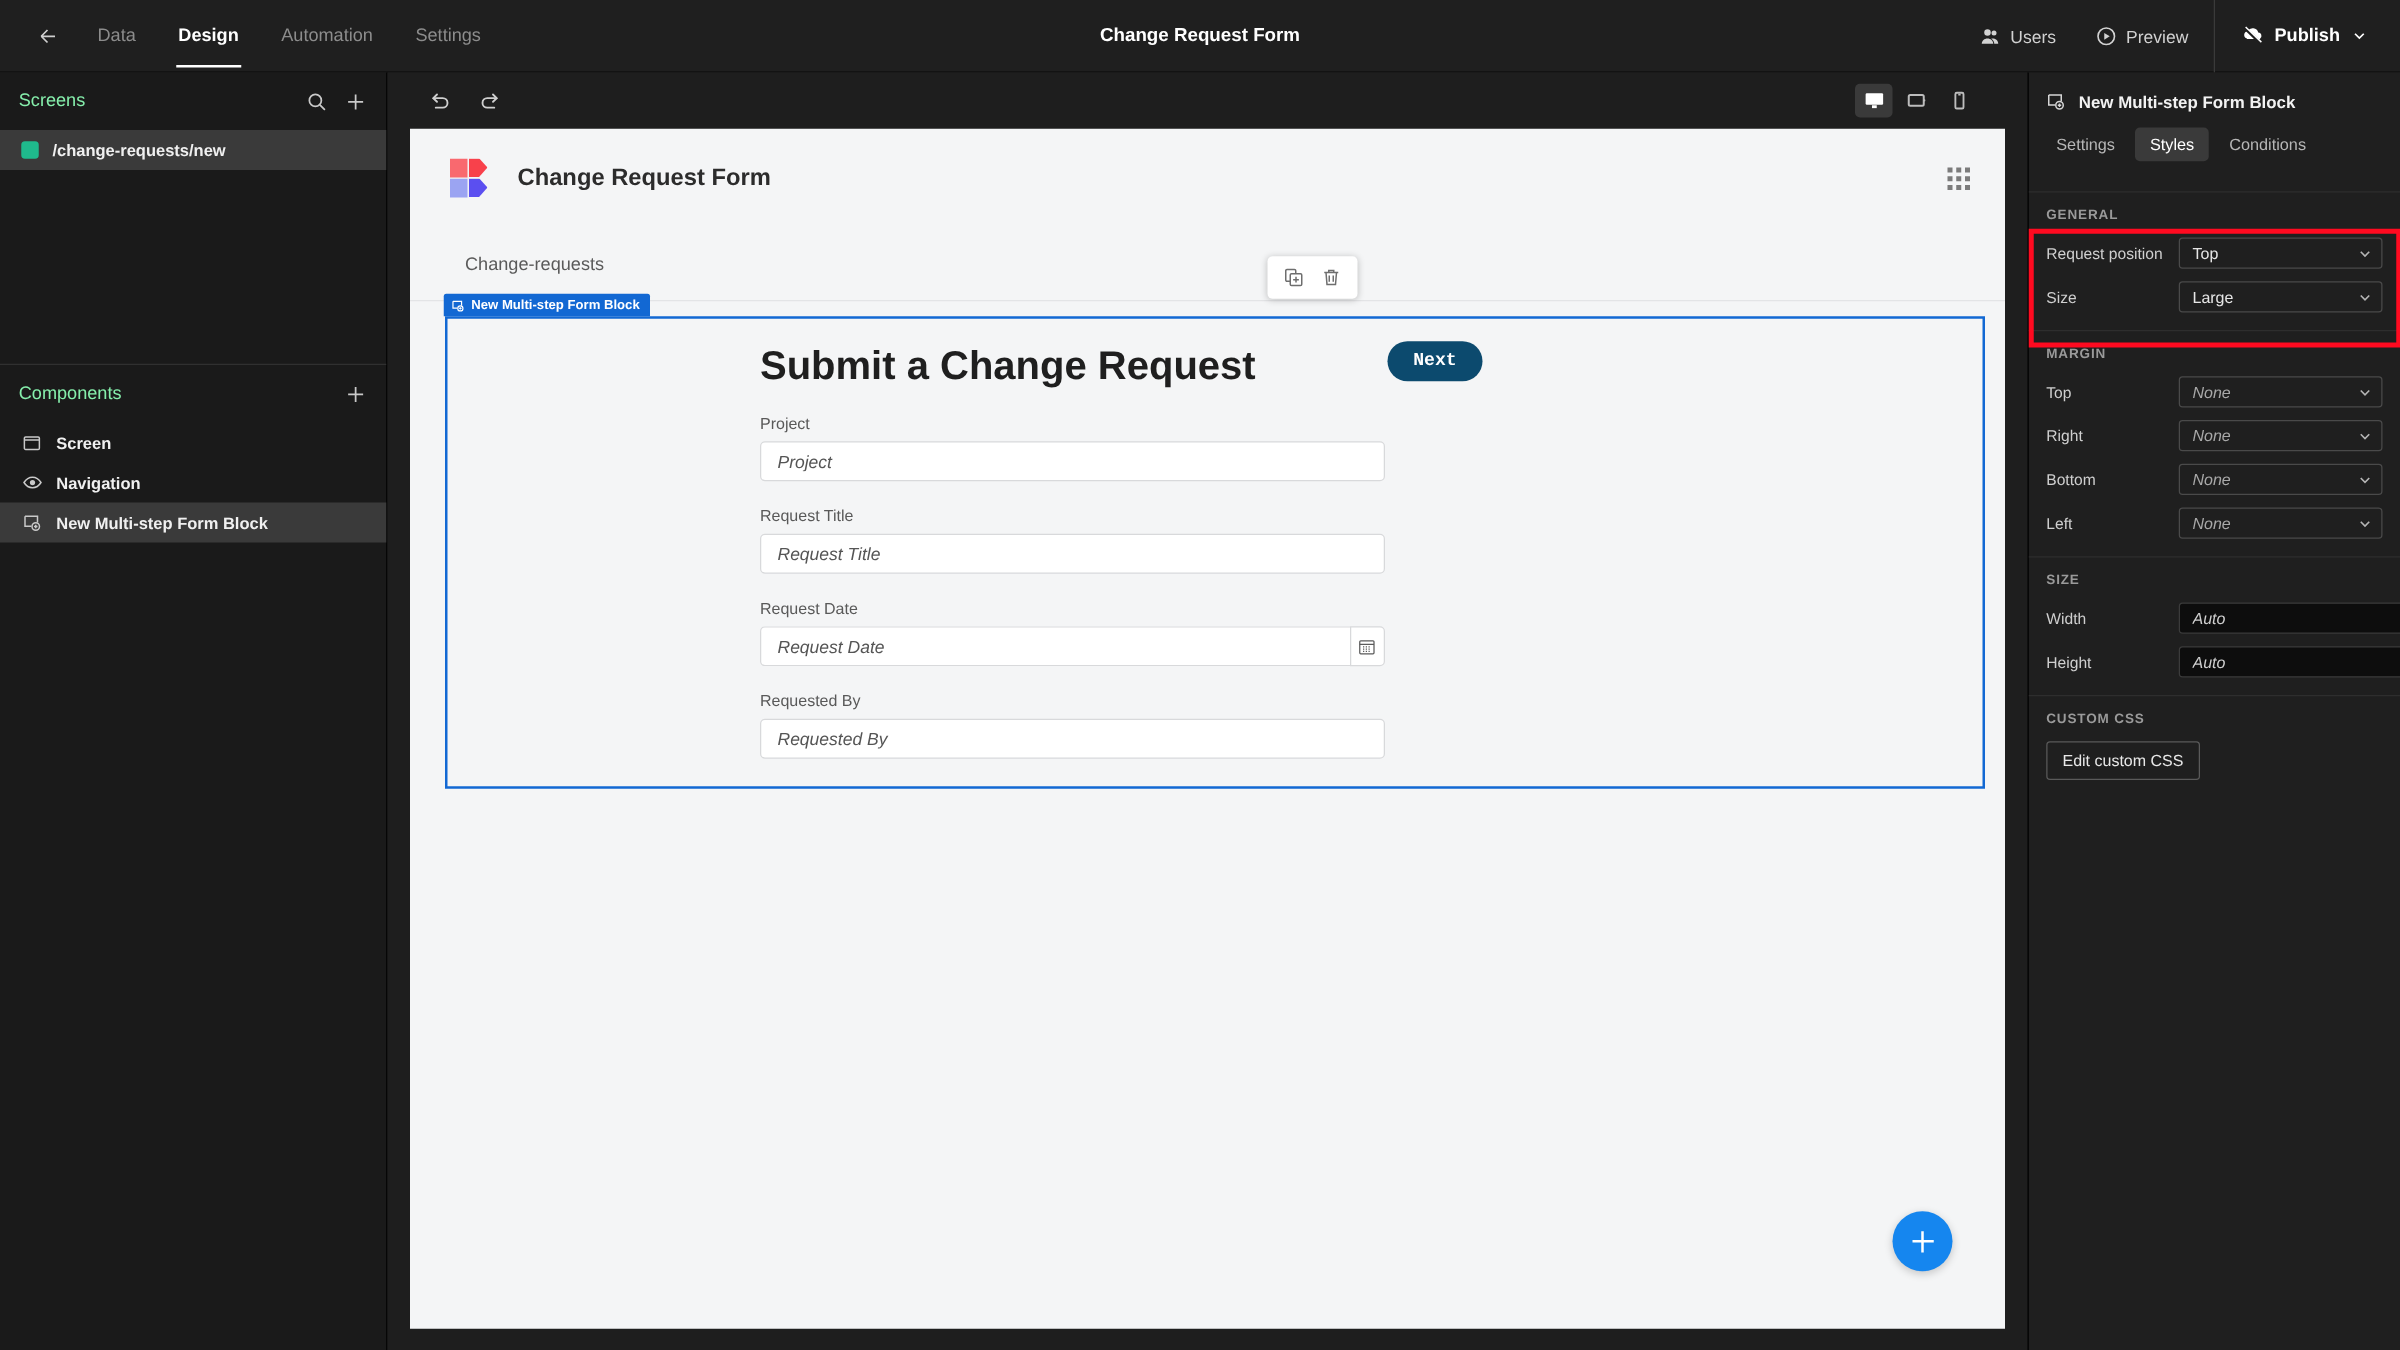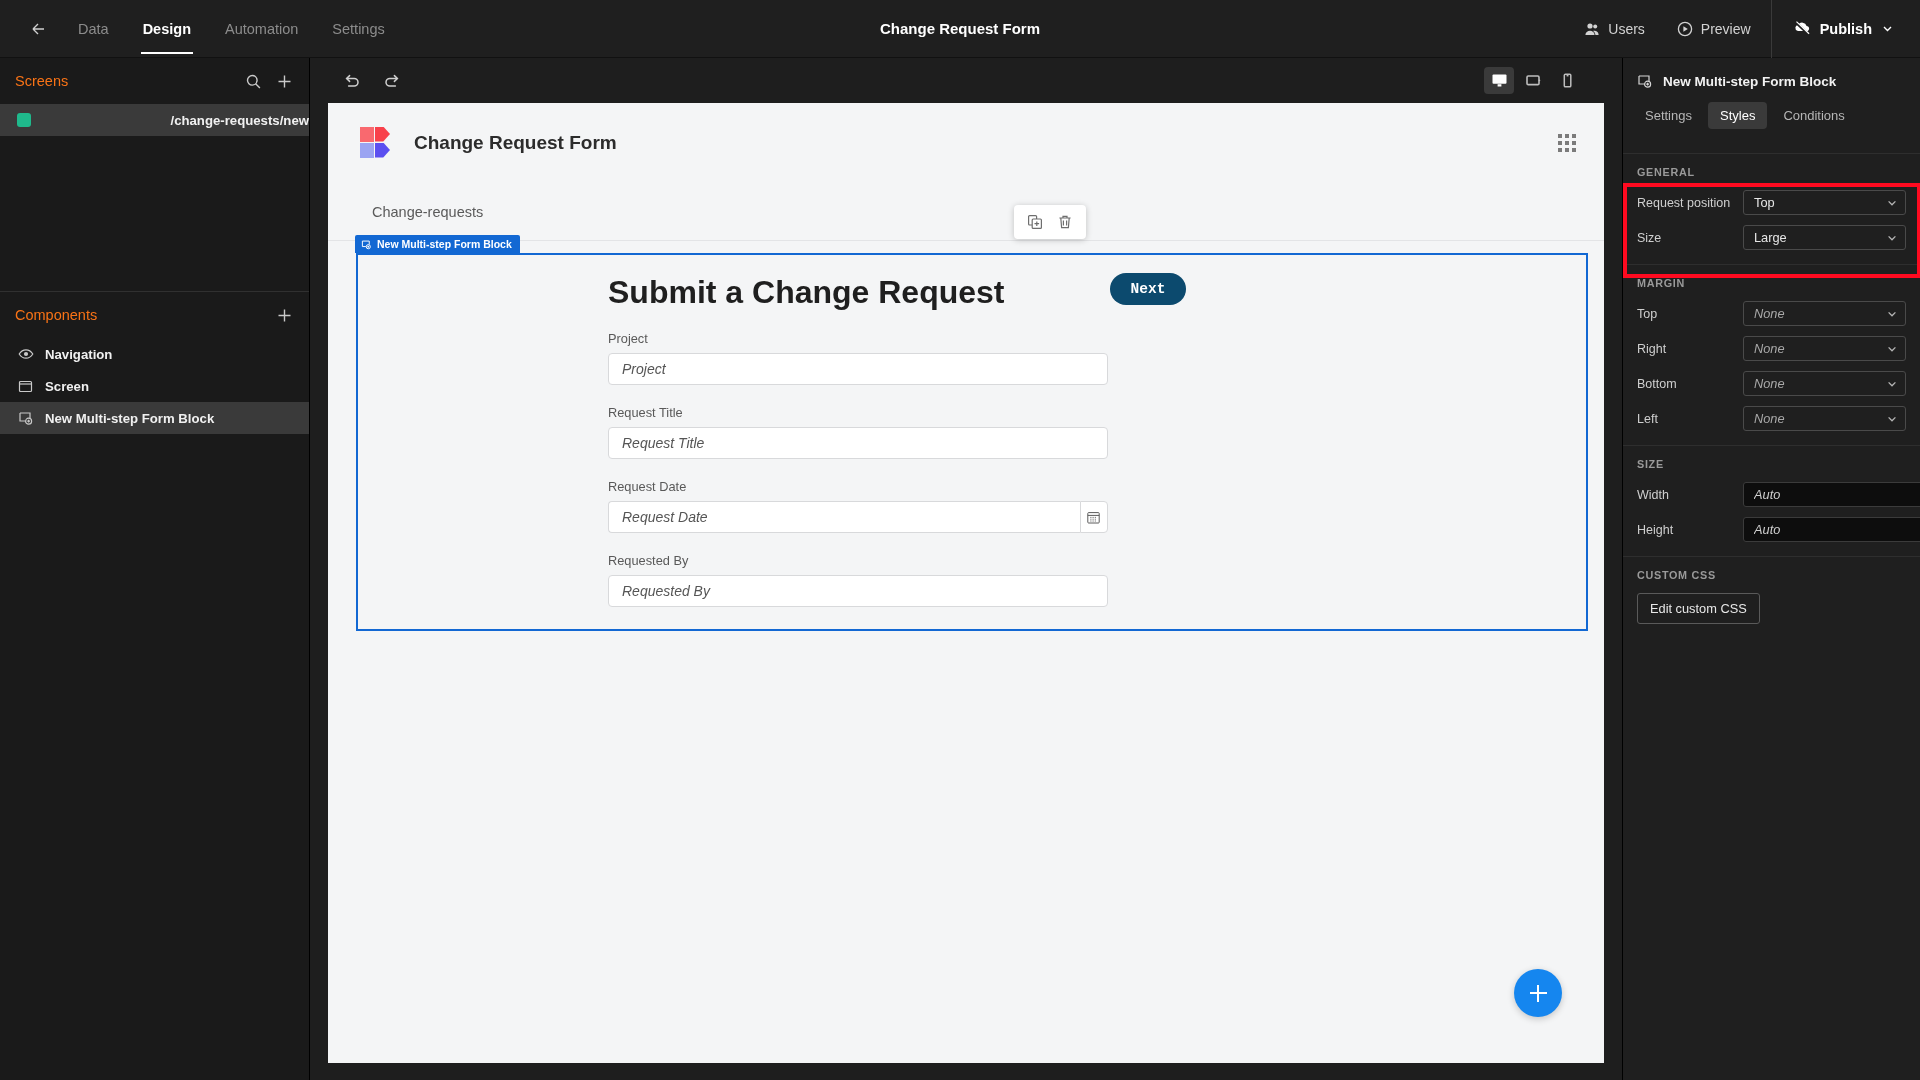--- a/index.html
+++ b/index.html
@@ -55,28 +55,28 @@
 
   
   .sidebar {
     position: absolute; top: 58px; left: 0; width: 310px; height: 1022px;
     background: #1a1a1a; border-right: 1px solid #000;
   }
   .sb-section-head {
     height: 46px; display: flex; align-items: center;
     padding: 0 16px 0 15px;
   }
-  .sb-section-title { font-size: 14.5px; color: #f97316; }
+  .sb-section-title { font-size: 14.5px; color: #86efac; }
   .sb-head-actions { margin-left: auto; display: flex; align-items: center; gap: 14px; }
   .sb-icon-btn { cursor: pointer; color: #c9c9c9; display: flex; }
   .sb-row {
     height: 32px; display: flex; align-items: center;
     padding-left: 17px; gap: 11px; cursor: pointer;
   }
-  .sb-row.selected { background: #3a3a3a; justify-content: space-between; }
+  .sb-row.selected { background: #3a3a3a; }
   .sb-screen-dot {
     width: 14px; height: 14px; border-radius: 3px; background: #1fb98c;
   }
   .sb-row-label { font-size: 13.2px; color: #f0f0f0; font-weight: bold; }
   .sb-divider { height: 1px; background: #303030; margin-top: 155px; }
   .sb-comp-row {
     height: 32px; display: flex; align-items: center;
     padding-left: 17px; gap: 11px; cursor: pointer;
   }
   .sb-comp-row.selected { background: #3a3a3a; }
@@ -331,36 +331,36 @@
       <span class="sb-icon-btn">
         <svg width="17" height="17" viewBox="0 0 17 17" fill="none" stroke="currentColor" stroke-width="1.4">
           <path d="M8.5 2.5v12M2.5 8.5h12"></path>
         </svg>
       </span>
     </div>
   </div>
 
   <div class="sb-comp-row">
     <span class="sb-comp-icon">
+      <svg width="15" height="15" viewBox="0 0 15 15" fill="none" stroke="currentColor" stroke-width="1.2">
+        <rect x="1.5" y="2.5" width="12" height="10" rx="1"></rect>
+          <path d="M1.5 5h12"></path>
+      </svg>
+    </span>
+    <span class="sb-row-label">Screen</span>
+  </div>
+
+  <div class="sb-comp-row">
+    <span class="sb-comp-icon">
       <svg width="16" height="16" viewBox="0 0 16 16" fill="none" stroke="currentColor" stroke-width="1.2">
         <path d="M1.2 8S3.8 3.8 8 3.8 14.8 8 14.8 8 12.2 12.2 8 12.2 1.2 8 1.2 8z"></path>
         <circle cx="8" cy="8" r="2.1" fill="currentColor" stroke="none"></circle>
       </svg>
     </span>
     <span class="sb-row-label">Navigation</span>
-  </div>
-
-  <div class="sb-comp-row">
-    <span class="sb-comp-icon">
-      <svg width="15" height="15" viewBox="0 0 15 15" fill="none" stroke="currentColor" stroke-width="1.2">
-        <rect x="1.5" y="2.5" width="12" height="10" rx="1"></rect>
-          <path d="M1.5 5h12"></path>
-      </svg>
-    </span>
-    <span class="sb-row-label">Screen</span>
   </div>
 
   <div class="sb-comp-row selected">
     <span class="sb-comp-icon">
       <svg width="16" height="16" viewBox="0 0 16 16" fill="none" stroke="currentColor" stroke-width="1.2">
         <path d="M2 3h10v5"></path>
           <path d="M2 3v8h5"></path>
         <circle cx="10.6" cy="11.2" r="3"></circle>
           <path d="M10.6 9.8v2.8M9.2 11.2h2.8"></path>
       </svg>

